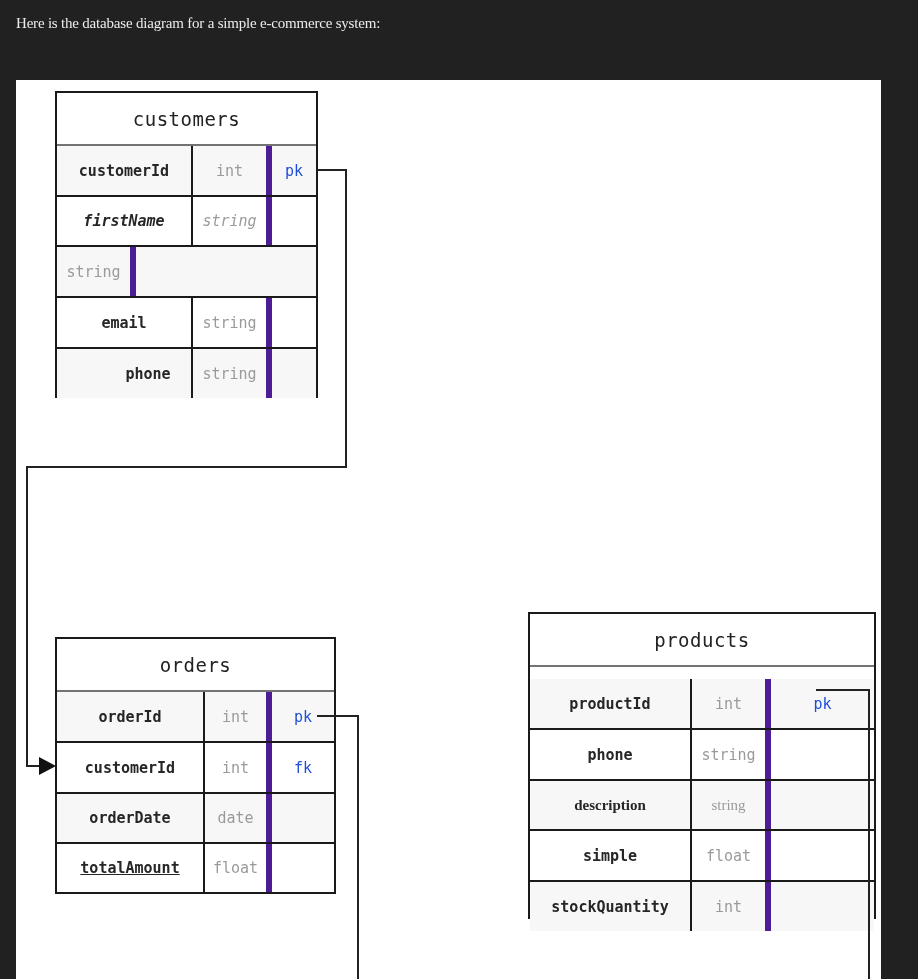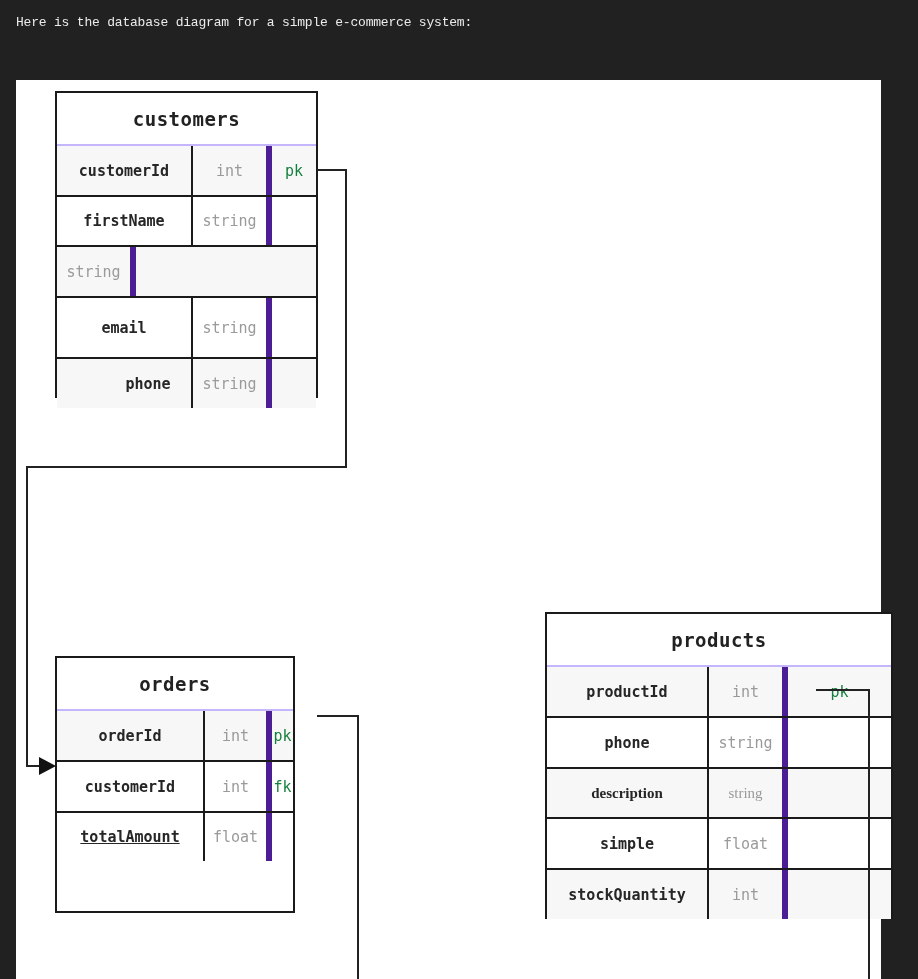--- a/index.html
+++ b/index.html
@@ -9,22 +9,22 @@
       width: 918px;
       height: 979px;
       overflow: hidden;
       position: relative;
     }
     .intro {
       position: absolute;
       left: 16px;
       top: 10px;
       color: #ececec;
-      font-family: Liberation Mono, monospace;
-      font-size: 13px;
+      font-family: Liberation Serif, serif;
+      font-size: 15px;
       letter-spacing: -0.2px;
       line-height: 26px;
       margin: 0;
     }
     .panel {
       position: absolute;
       left: 16px;
       top: 80px;
       width: 865px;
       height: 899px;
@@ -34,24 +34,24 @@
       position: absolute;
       border: 2px solid #1a1a1a;
       box-sizing: border-box;
       background: #ffffff;
       font-family: "DejaVu Sans Mono", monospace;
     }
     .er-title {
       display: flex;
       align-items: center;
       justify-content: center;
-      font-weight: bold;
+      font-weight: normal;
       font-size: 19px;
       color: #222;
-      border-bottom: 2px solid #c4b5fd;
+      border-bottom: 2px solid #737373;
       box-sizing: border-box;
       letter-spacing: 0.5px;
     }
     .er-row {
       display: flex;
       box-sizing: border-box;
       border-bottom: 2px solid #1a1a1a;
     }
     .er-row:last-child { border-bottom: none; }
     .er-row.alt { background: #f7f7f7; }
@@ -65,21 +65,21 @@
     .er-cell.name {
       font-weight: bold;
       color: #262626;
       border-right: 2px solid #1a1a1a;
     }
     .er-cell.type {
       color: #9a9a9a;
       border-right: 6px solid #4c1d95;
     }
     .er-cell.key {
-      color: #15803d;
+      color: #1d4ed8;
     }
     svg.connectors {
       position: absolute;
       left: 0;
       top: 0;
       width: 918px;
       height: 979px;
       pointer-events: none;
     }
   </style>
@@ -90,63 +90,68 @@
 
 <div class="panel"></div>
 
 <div class="er-table" style="left:55px; top:91px; width:263px; height:307px;">
   <div class="er-title" style="height:53px;">customers</div>
   <div class="er-row alt" style="height:51px;">
     <div class="er-cell name" style="width:136px;">customerId</div>
     <div class="er-cell type" style="width:79px;">int</div>
     <div class="er-cell key" style="flex:1;">pk</div>
   </div>
-  <div class="er-row" style="height:50px;">
+  <div class="er-row" style="height:50px;font-style:italic;">
     <div class="er-cell name" style="width:136px;">firstName</div>
     <div class="er-cell type" style="width:79px;">string</div>
     <div class="er-cell key" style="flex:1;"></div>
   </div>
   <div class="er-row alt" style="height:51px;">
     <div class="er-cell type" style="width:79px;">string</div>
     <div class="er-cell key" style="flex:1;"></div>
   </div>
-  <div class="er-row" style="height:61px;">
+  <div class="er-row" style="height:51px;">
     <div class="er-cell name" style="width:136px;">email</div>
     <div class="er-cell type" style="width:79px;">string</div>
     <div class="er-cell key" style="flex:1;"></div>
   </div>
   <div class="er-row alt" style="height:49px;">
     <div class="er-cell name" style="width:136px;padding-left:48px;">phone</div>
     <div class="er-cell type" style="width:79px;">string</div>
     <div class="er-cell key" style="flex:1;"></div>
   </div>
 </div>
 
-<div class="er-table" style="left:55px; top:637px; width:240px; height:257px;margin-top:19px;">
+<div class="er-table" style="left:55px; top:637px; width:281px; height:257px;">
   <div class="er-title" style="height:53px;">orders</div>
   <div class="er-row alt" style="height:51px;">
     <div class="er-cell name" style="width:148px;">orderId</div>
     <div class="er-cell type" style="width:67px;">int</div>
     <div class="er-cell key" style="flex:1;">pk</div>
   </div>
   <div class="er-row" style="height:51px;">
     <div class="er-cell name" style="width:148px;">customerId</div>
     <div class="er-cell type" style="width:67px;">int</div>
     <div class="er-cell key" style="flex:1;">fk</div>
   </div>
+  <div class="er-row alt" style="height:50px;">
+    <div class="er-cell name" style="width:148px;">orderDate</div>
+    <div class="er-cell type" style="width:67px;">date</div>
+    <div class="er-cell key" style="flex:1;"></div>
+  </div>
   <div class="er-row" style="height:48px;">
     <div class="er-cell name" style="width:148px;text-decoration:underline;">totalAmount</div>
     <div class="er-cell type" style="width:67px;">float</div>
     <div class="er-cell key" style="flex:1;"></div>
   </div>
 </div>
 
-<div class="er-table" style="left:545px; top:612px; width:348px; height:307px;">
+<div class="er-table" style="left:528px; top:612px; width:348px; height:307px;">
   <div class="er-title" style="height:53px;">products</div>
-  <div class="er-row alt" style="height:51px;">
+  <div class="er-row alt" style="height:51px;margin-top:12px;">
     <div class="er-cell name" style="width:162px;">productId</div>
     <div class="er-cell type" style="width:79px;">int</div>
     <div class="er-cell key" style="flex:1;">pk</div>
   </div>
   <div class="er-row" style="height:51px;">
     <div class="er-cell name" style="width:162px;">phone</div>
     <div class="er-cell type" style="width:79px;">string</div>
     <div class="er-cell key" style="flex:1;"></div>
   </div>
   <div class="er-row alt" style="height:50px;font-family:Liberation Serif, serif;">

